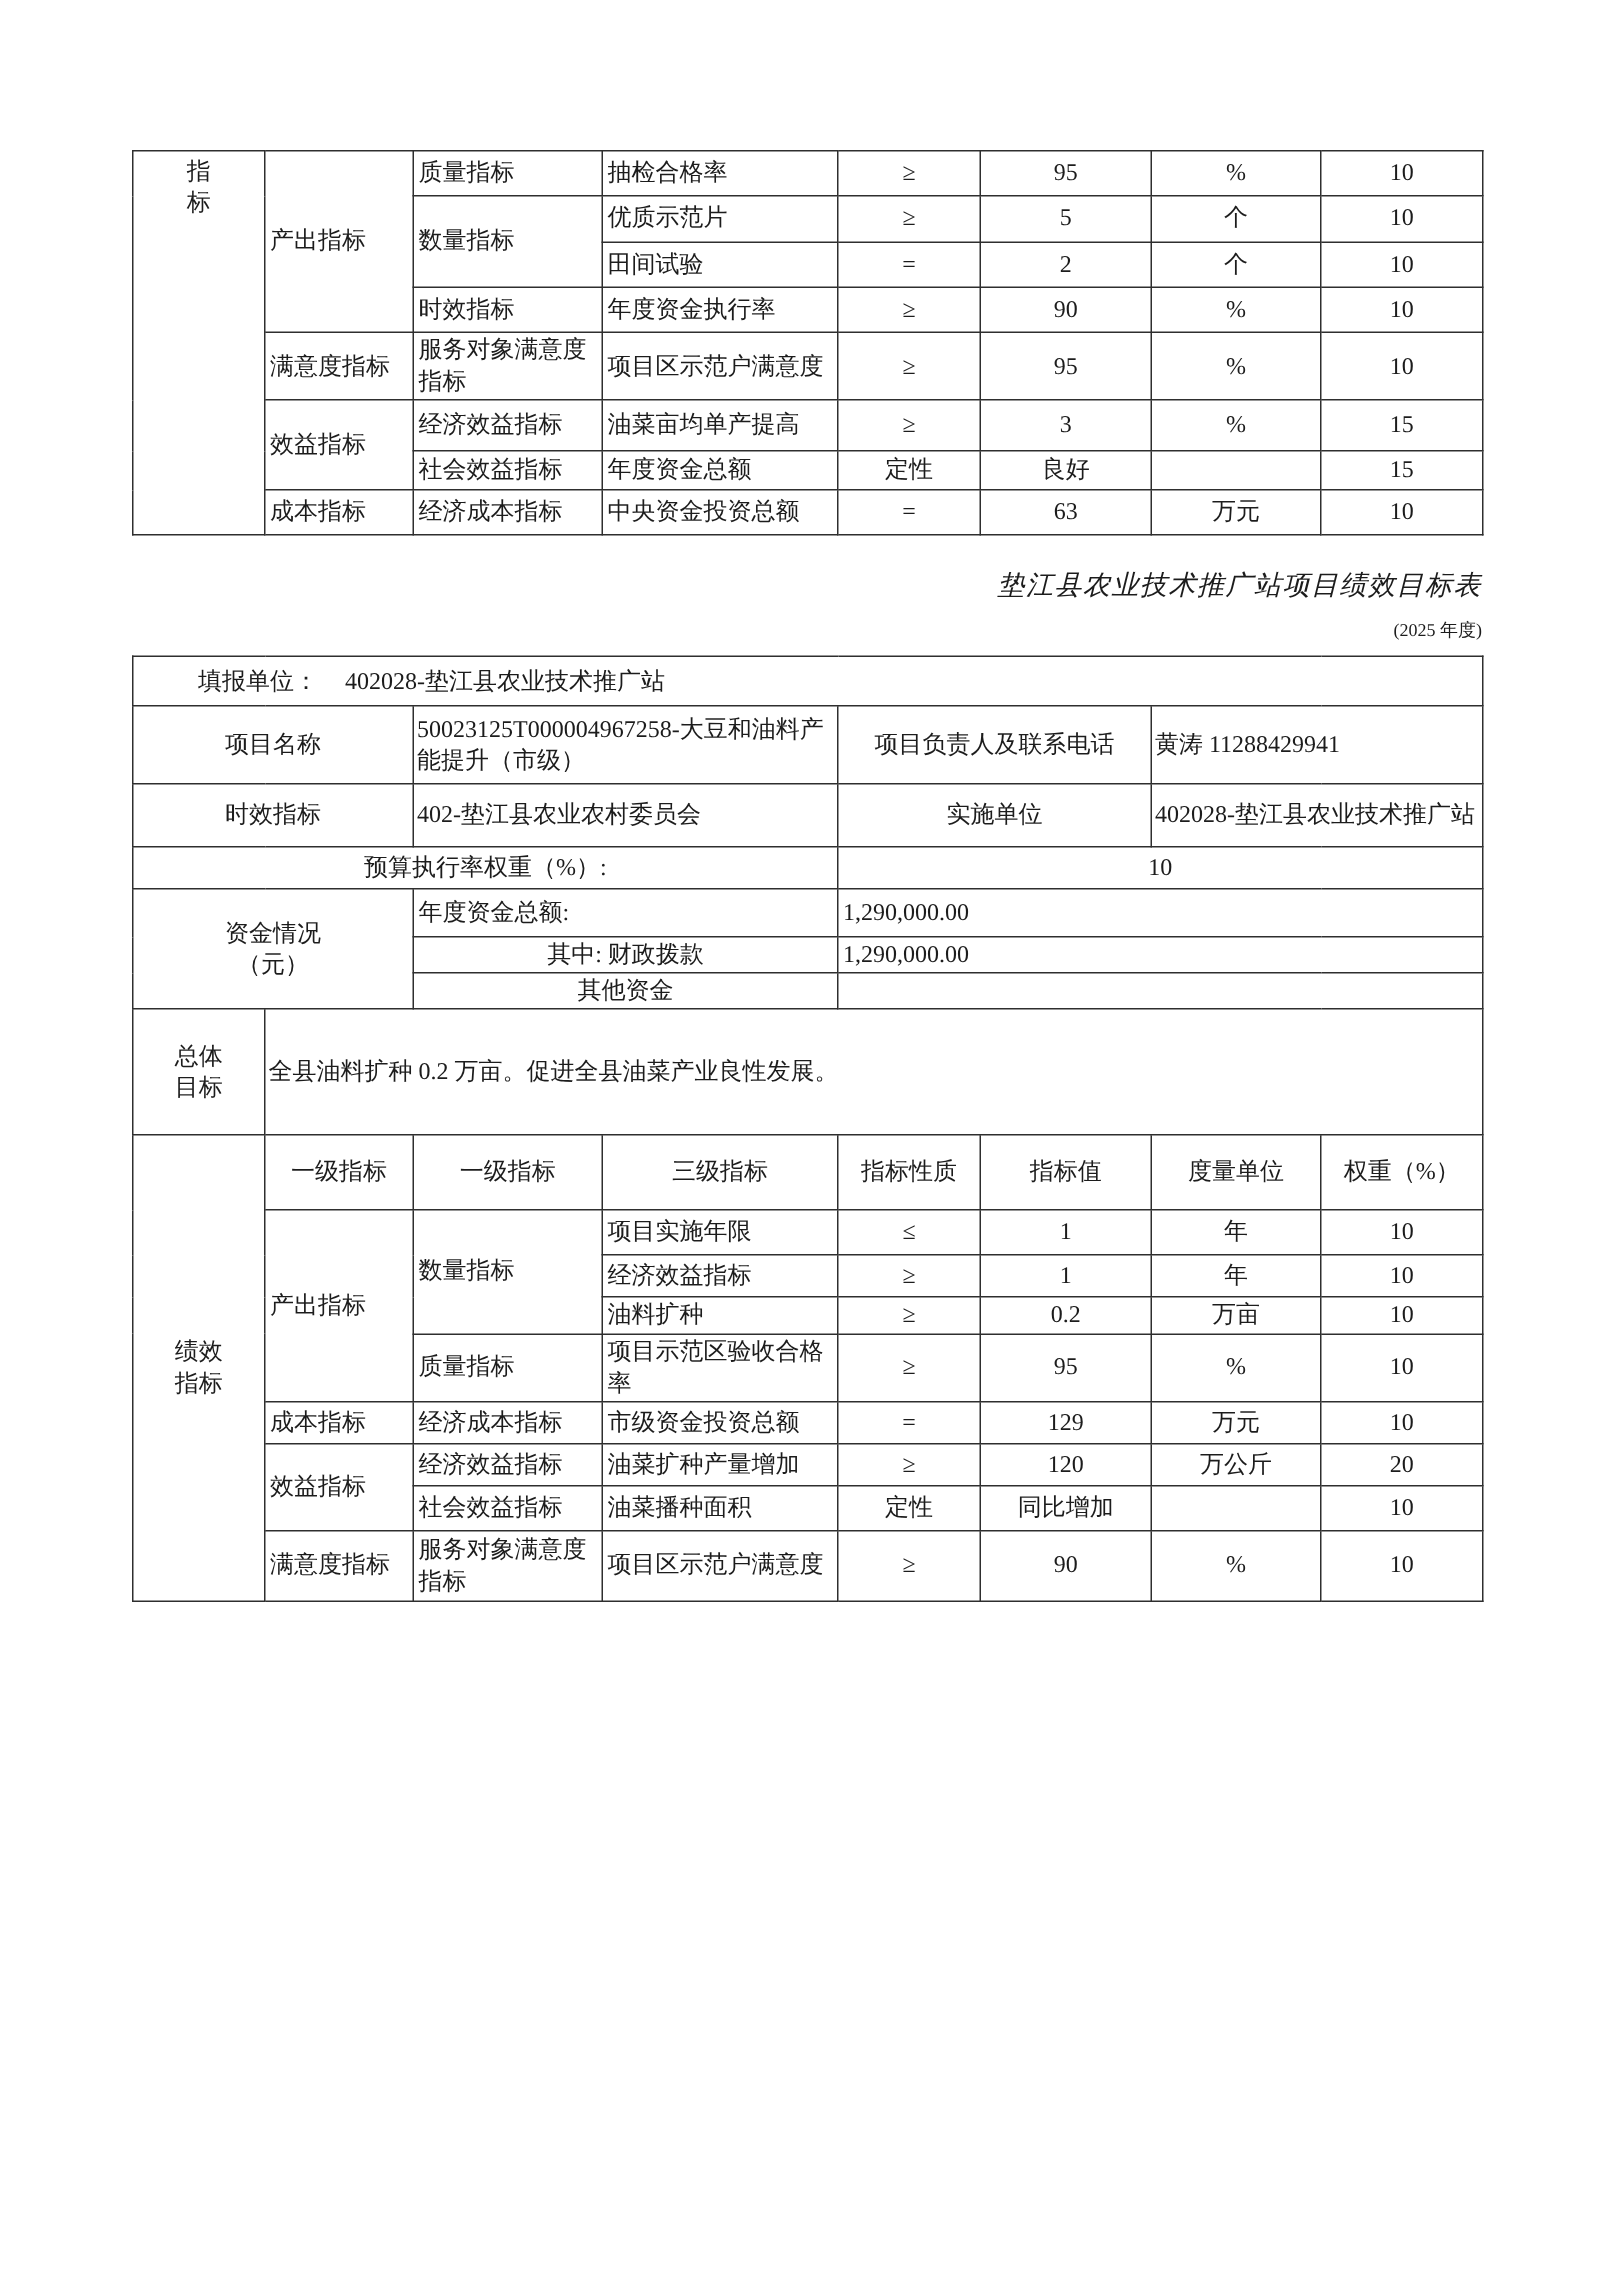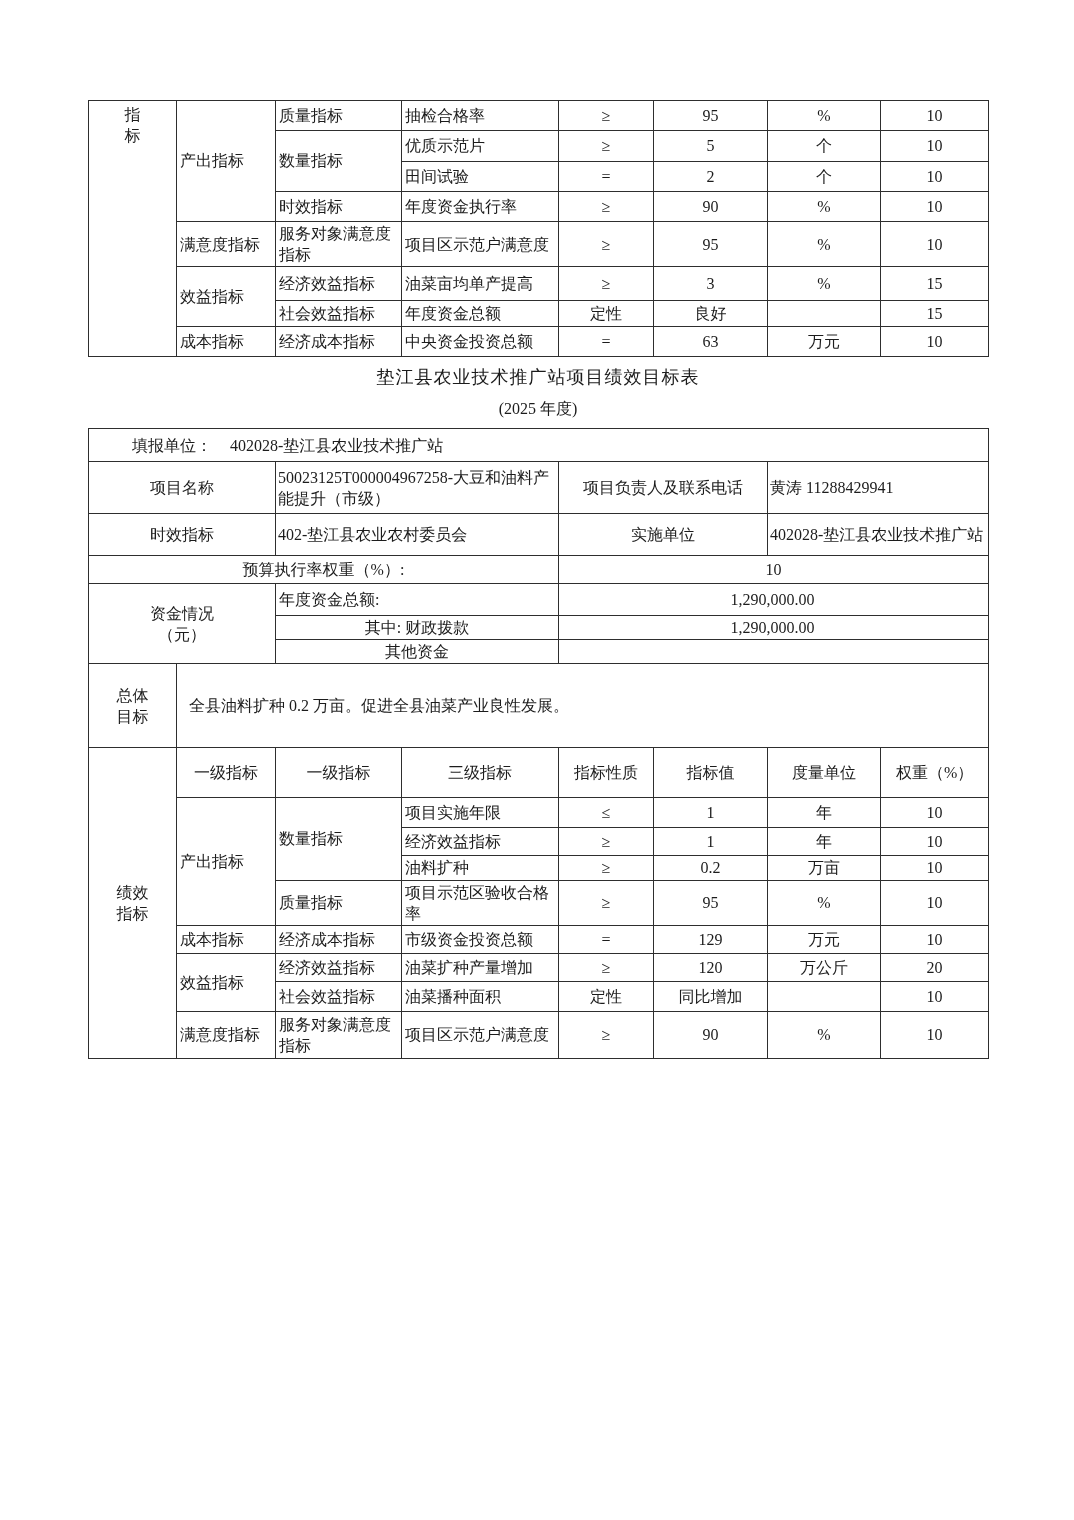--- a/index.html
+++ b/index.html
@@ -15,28 +15,28 @@
   table { border-collapse:collapse; width:900px; table-layout:fixed; }
   td {
     border:1px solid #2e2e2e;
     font-size:16px; line-height:1.32;
     padding:1px 3px;
     vertical-align:middle;
     overflow:hidden;
   }
   .c { text-align:center; }
   .l { text-align:left; }
-  .r { text-align:center; padding-right:5px;margin-top:36px; }
+  .r { text-align:left; padding-right:5px;margin-top:36px; }
   .vtop { vertical-align:top; padding-top:3px; }
   .side-lines div { text-align:center; }
-  .title { text-align:center; font-size:18px; margin-top:8px; letter-spacing:1px; }
-  .subtitle { text-align:center; font-size:16px; margin-top:10px; margin-bottom:8px; }
+  .title { text-align:right; font-size:18px; margin-top:21px; letter-spacing:1px;font-style:italic; }
+  .subtitle { text-align:right; font-size:12px; margin-top:10px; margin-bottom:8px; }
   .gap-label { display:inline-block;margin-left:36px; }
   .gap-value { display:inline-block; margin-left:14px; }
-  .goal-text { padding-left:12px; }
+  .goal-text { padding-left:2px; }
   .tight { padding:1px 2px; }
 </style>
 </head>
 <body>
 
 <div class="content">
 
   <table>
     <colgroup>
       <col style="width:88px">

